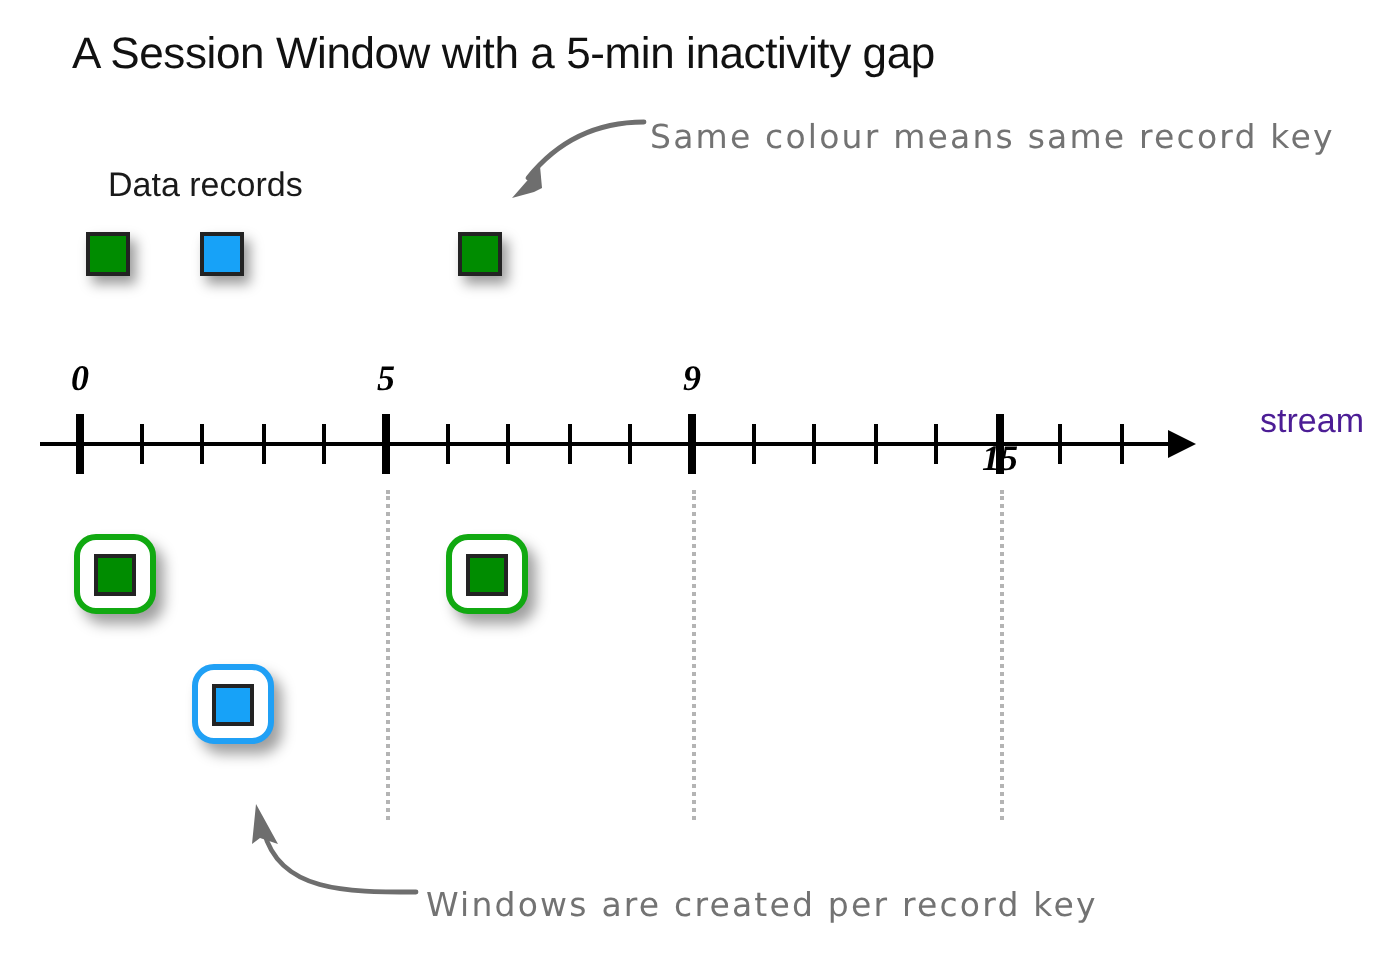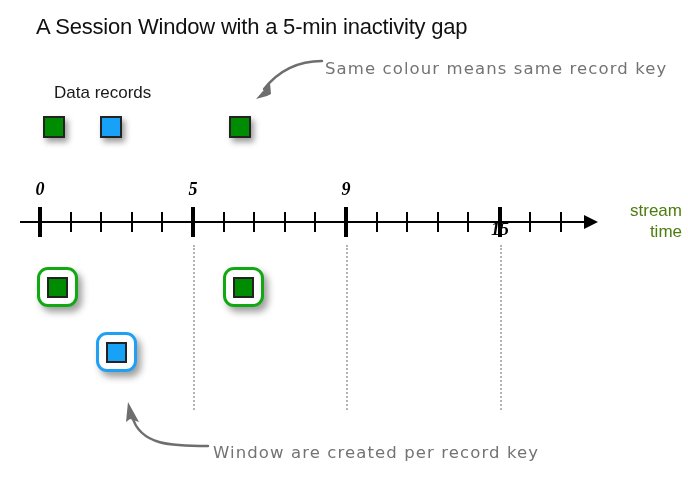--- a/index.html
+++ b/index.html
@@ -101,21 +101,21 @@
     white-space: nowrap;
   }
   .axis-caption {
     position: absolute;
     left: 608px;
     top: 200px;
     width: 74px;
     text-align: right;
     font-size: 17px;
     line-height: 21px;
-    color: #4d7c0f;
+    color: #4c1d95;
   }
   .axis-caption span { display: block; }
 
   
   .guide {
     position: absolute;
     top: 245px;
     width: 0px;
     height: 165px;
     border-left: 2px dotted #b4b4b4;
@@ -212,21 +212,20 @@
       <div class="tick minor" style="left: 437px;"></div>
       <div class="tick minor" style="left: 467px;"></div>
       <div class="tick major" style="left: 498px;"></div>
       <div class="tick-label" style="left: 500px; margin-top: 40px;">15</div>
       <div class="tick minor" style="left: 529px;"></div>
       <div class="tick minor" style="left: 560px;"></div>
     </div>
 
   <div class="axis-caption">
     <span>stream</span>
-    <span>time</span>
   </div>
 
   <div id="guides-layer">
       <div class="guide" style="left: 193px;"></div>
       <div class="guide" style="left: 346px;"></div>
       <div class="guide" style="left: 500px;"></div>
     </div>
 
   <div id="windows-layer">
       <div class="window-box green" style="left: 37px; top: 267px;">
@@ -238,15 +237,15 @@
       <div class="window-box green" style="left: 223px; top: 267px;">
         <div class="window-inner" style="background: rgb(0, 140, 0);"></div>
       </div>
     </div>
 
   <svg class="anno-arrow anno-arrow-bottom" width="95" height="55" viewBox="0 0 95 55">
     <path d="M90 46 C 55 46, 22 46, 14 16" stroke="#6e6e6e" stroke-width="2.4" fill="none" stroke-linecap="round"></path>
     <path d="M10 2 L 21 22 L 12 19 L 8 22 Z" fill="#6e6e6e"></path>
   </svg>
 
-  <div class="annotation annotation-bottom">Window are created per record key</div>
+  <div class="annotation annotation-bottom">Windows are created per record key</div>
 
 </div>
 
 </body></html>

